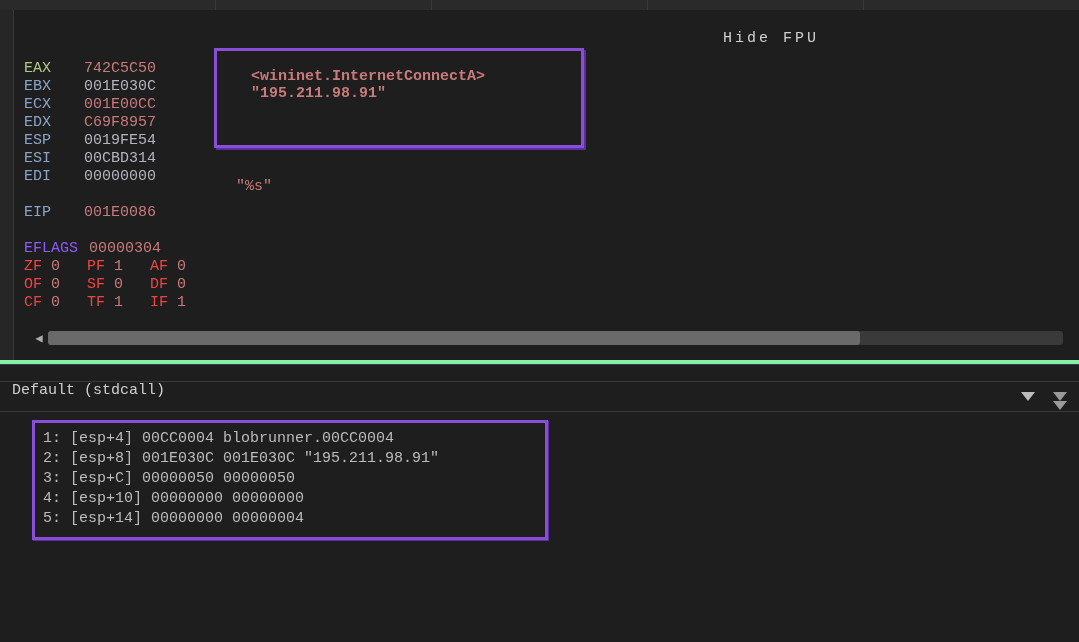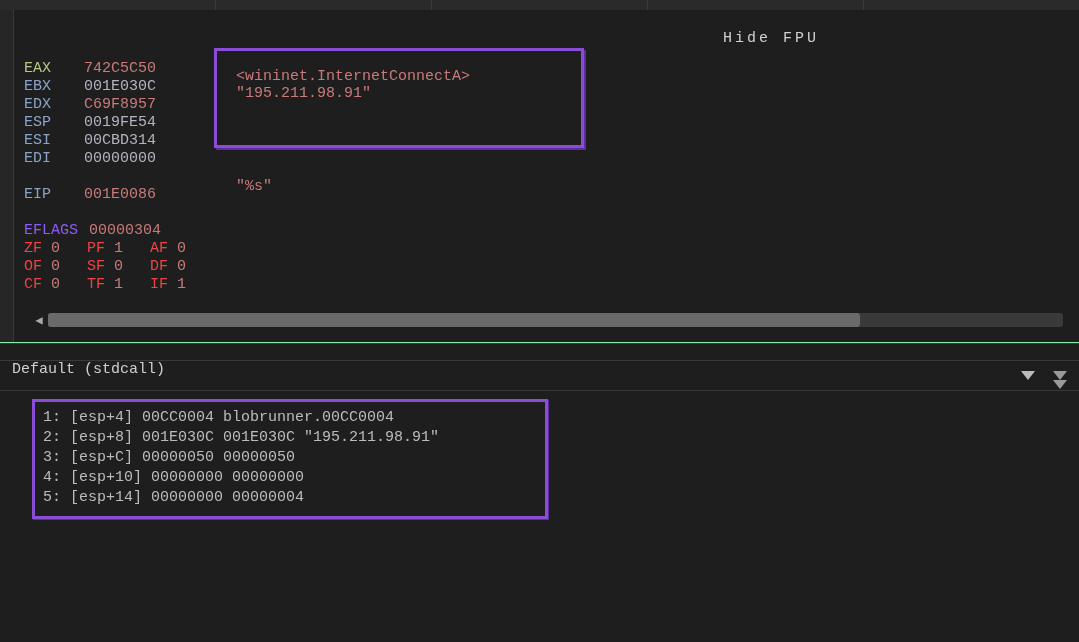--- a/index.html
+++ b/index.html
@@ -29,21 +29,21 @@
     display: flex;
     flex-direction: column;
     height: calc(100% - 10px);
   }
 
   .reg-area {
     display: flex;
     flex-direction: row;
     position: relative;
     flex: 0 0 auto;
-    border-bottom: 1px solid #86efac;
+    border-bottom: 4px solid #86efac;
   }
   .gutter {
     width: 14px;
     background: #262626;
     border-right: 1px solid #3a3a3a;
   }
   .reg-content {
     flex: 1;
     padding: 50px 10px 10px 10px;
     position: relative;
@@ -89,21 +89,21 @@
   .annot-box1 {
     position: absolute;
     left: 200px;
     top: 38px;
     width: 370px;
     height: 100px;
     border: 3px solid #8a4dd8;
     box-shadow: 2px 2px 0 #5a2ea0;
     pointer-events: none;
   }
-  .annot-lines { position:absolute; left:222px; top:58px; color:#c97a7a; white-space:pre; }
+  .annot-lines { position:absolute; left:237px; top:58px; color:#c97a7a; white-space:pre;font-weight:bold; }
   .esi-annot  { position:absolute; left:222px; top:168px; color:#c97a7a; }
 
   .scroll-row {
     display: flex;
     align-items: center;
     height: 24px;
     padding: 0 6px;
     background: #1e1e1e;
   }
   .scroll-row .arrow-icon {
@@ -200,20 +200,21 @@
       <div class="hide-fpu">Hide FPU</div>
 
       <div class="annot-box1"></div>
       <div class="annot-lines"><span>&lt;wininet.InternetConnectA&gt;</span>
 <span>"195.211.98.91"</span></div>
       <div class="esi-annot">"%s"</div>
 
       <div id="reg-list">
           <div class="reg-line"><span class="reg-name highlight">EAX</span><span class="reg-val red">742C5C50</span></div>
           <div class="reg-line"><span class="reg-name ">EBX</span><span class="reg-val blue">001E030C</span></div>
+          <div class="reg-line"><span class="reg-name ">ECX</span><span class="reg-val red">001E00CC</span></div>
           <div class="reg-line"><span class="reg-name ">EDX</span><span class="reg-val red">C69F8957</span></div>
           <div class="reg-line"><span class="reg-name ">ESP</span><span class="reg-val blue">0019FE54</span></div>
           <div class="reg-line"><span class="reg-name ">ESI</span><span class="reg-val blue">00CBD314</span></div>
           <div class="reg-line"><span class="reg-name ">EDI</span><span class="reg-val blue">00000000</span></div>
         </div>
 
       <div class="gap"></div>
 
       <div class="reg-line">
         <span class="reg-name">EIP</span>

